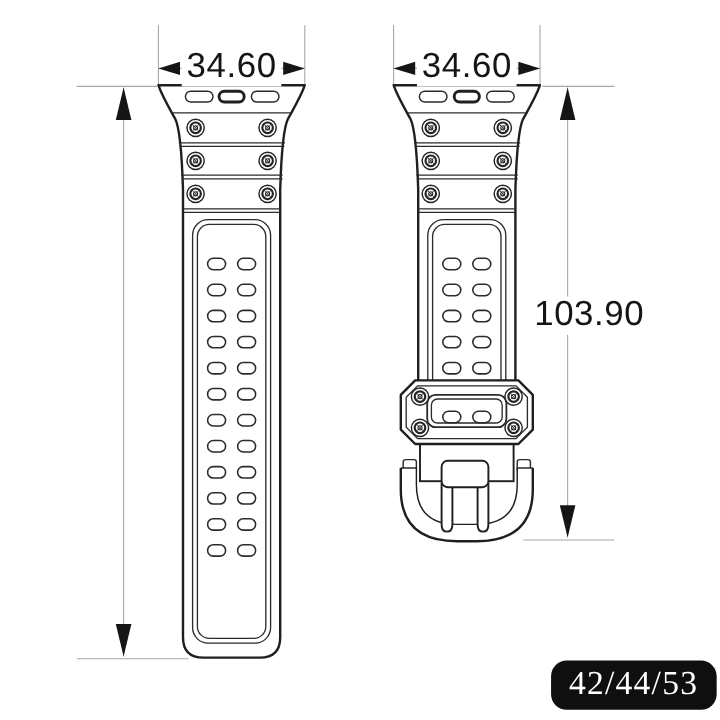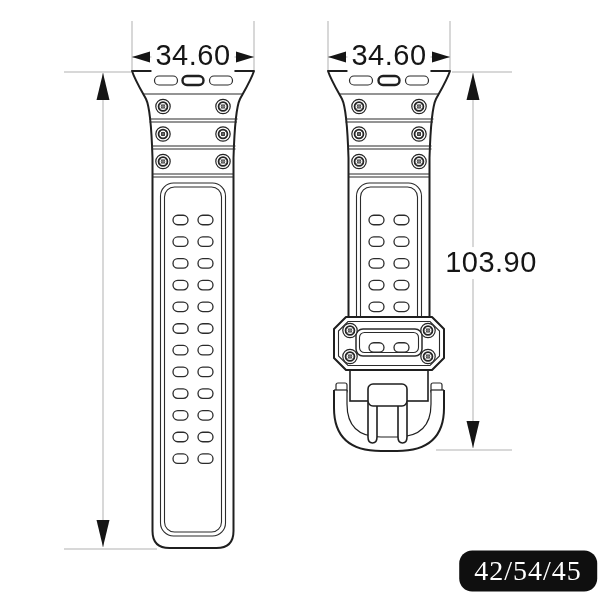--- a/index.html
+++ b/index.html
@@ -217,14 +217,14 @@
         <path class="prong" d="M398,403 L398,437 Q398,443 402.5,443 Q407,443 407,437 L407,403 Z"></path>
         <rect class="prong" x="368" y="384" width="39" height="22" rx="5"></rect>
       </g>
     </g>
   </svg>
 
   <div class="dim-text" style="left:193px; top:56px;">34.60</div>
   <div class="dim-text" style="left:389px; top:56px;">34.60</div>
   <div class="dim-text" style="left:491px; top:263px;">103.90</div>
 
-  <div class="badge">42/54/45</div>
+  <div class="badge">42/44/53</div>
 </div>
 
 </body></html>

